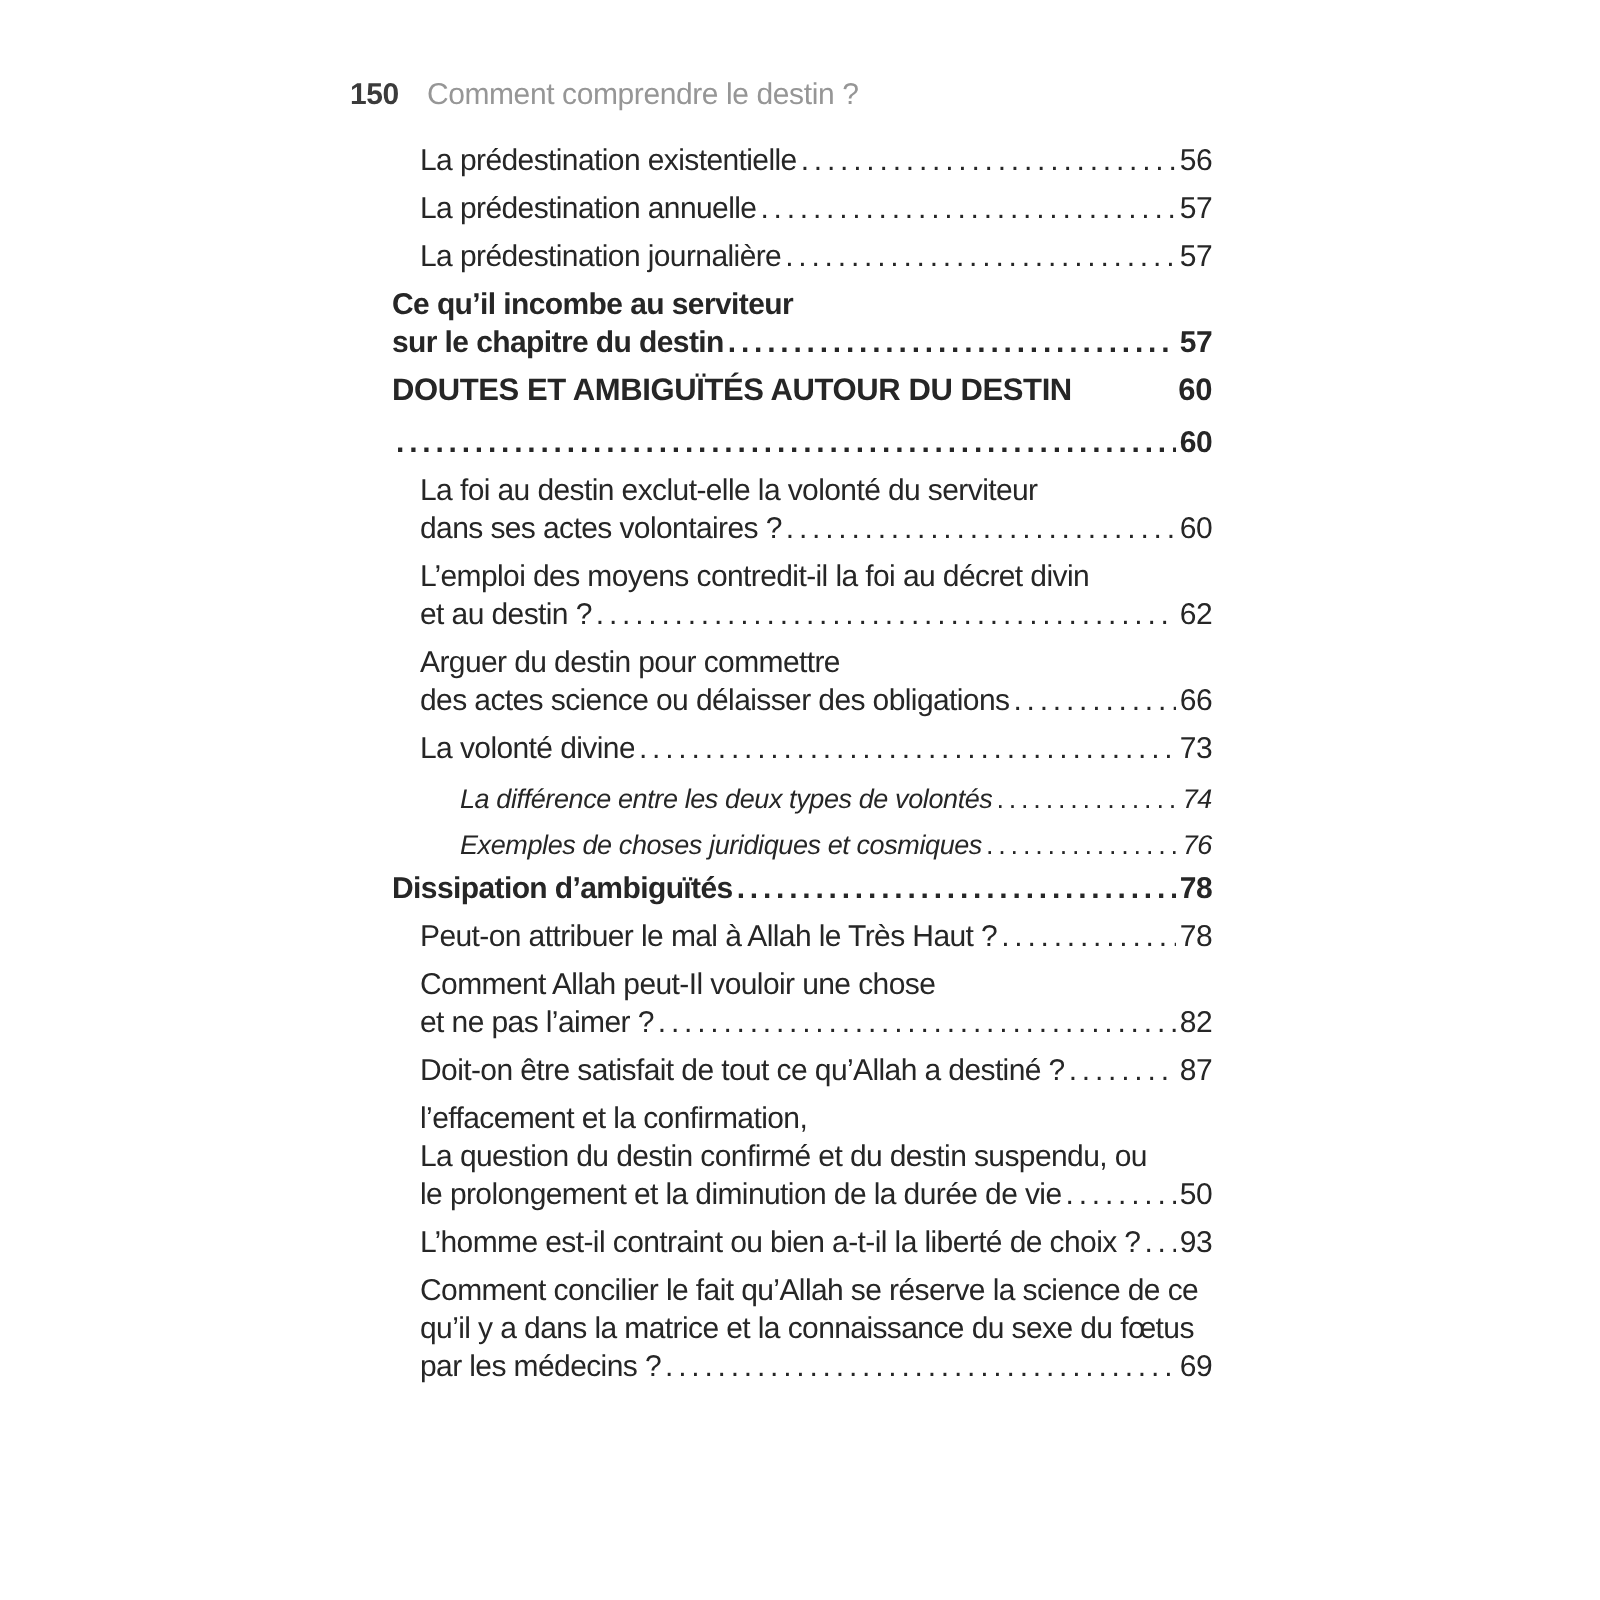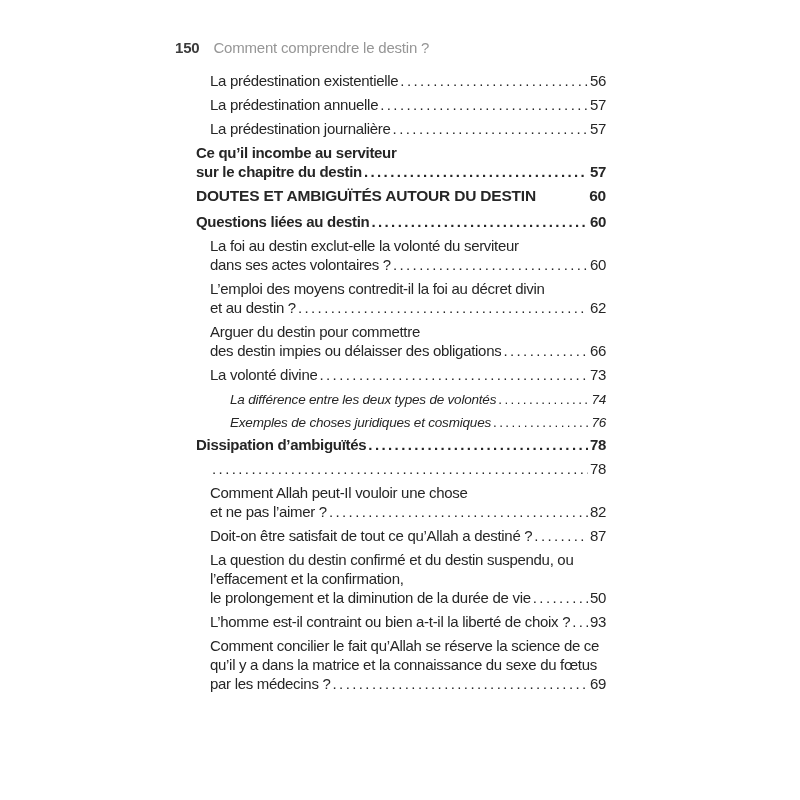--- a/index.html
+++ b/index.html
@@ -93,21 +93,20 @@
       </div>
       <div class="e h1">
         <div class="row">
           <span class="lbl">DOUTES ET AMBIGUÏTÉS AUTOUR DU DESTIN</span>
           <span class="spacer"></span>
           <span class="pg">60</span>
         </div>
       </div>
       <div class="e bold">
         <div class="row">
-          <span class="lbl">Questions liées au destin</span>
           <span class="dots"></span>
           <span class="pg">60</span>
         </div>
       </div>
       <div class="e item">
         <div class="toc-line">La foi au destin exclut-elle la volonté du serviteur</div>
         <div class="row">
           <span class="lbl">dans ses actes volontaires ?</span>
           <span class="dots"></span>
           <span class="pg">60</span>
@@ -117,21 +116,21 @@
         <div class="toc-line">L’emploi des moyens contredit-il la foi au décret divin</div>
         <div class="row">
           <span class="lbl">et au destin ?</span>
           <span class="dots"></span>
           <span class="pg">62</span>
         </div>
       </div>
       <div class="e item">
         <div class="toc-line">Arguer du destin pour commettre</div>
         <div class="row">
-          <span class="lbl">des destin impies ou délaisser des obligations</span>
+          <span class="lbl">des actes science ou délaisser des obligations</span>
           <span class="dots"></span>
           <span class="pg">66</span>
         </div>
       </div>
       <div class="e item">
         <div class="row">
           <span class="lbl">La volonté divine</span>
           <span class="dots"></span>
           <span class="pg">73</span>
         </div>
@@ -152,42 +151,43 @@
       </div>
       <div class="e bold">
         <div class="row">
           <span class="lbl">Dissipation d’ambiguïtés</span>
           <span class="dots"></span>
           <span class="pg">78</span>
         </div>
       </div>
       <div class="e item">
         <div class="row">
+          <span class="lbl">Peut-on attribuer le mal à Allah le Très Haut ?</span>
           <span class="dots"></span>
           <span class="pg">78</span>
         </div>
       </div>
       <div class="e item">
         <div class="toc-line">Comment Allah peut-Il vouloir une chose</div>
         <div class="row">
           <span class="lbl">et ne pas l’aimer ?</span>
           <span class="dots"></span>
           <span class="pg">82</span>
         </div>
       </div>
       <div class="e item">
         <div class="row">
           <span class="lbl">Doit-on être satisfait de tout ce qu’Allah a destiné ?</span>
           <span class="dots"></span>
           <span class="pg">87</span>
         </div>
       </div>
       <div class="e item">
+        <div class="toc-line">l’effacement et la confirmation,</div>
         <div class="toc-line">La question du destin confirmé et du destin suspendu, ou</div>
-        <div class="toc-line">l’effacement et la confirmation,</div>
         <div class="row">
           <span class="lbl">le prolongement et la diminution de la durée de vie</span>
           <span class="dots"></span>
           <span class="pg">50</span>
         </div>
       </div>
       <div class="e item">
         <div class="row">
           <span class="lbl">L’homme est-il contraint ou bien a-t-il la liberté de choix ?</span>
           <span class="dots"></span>

